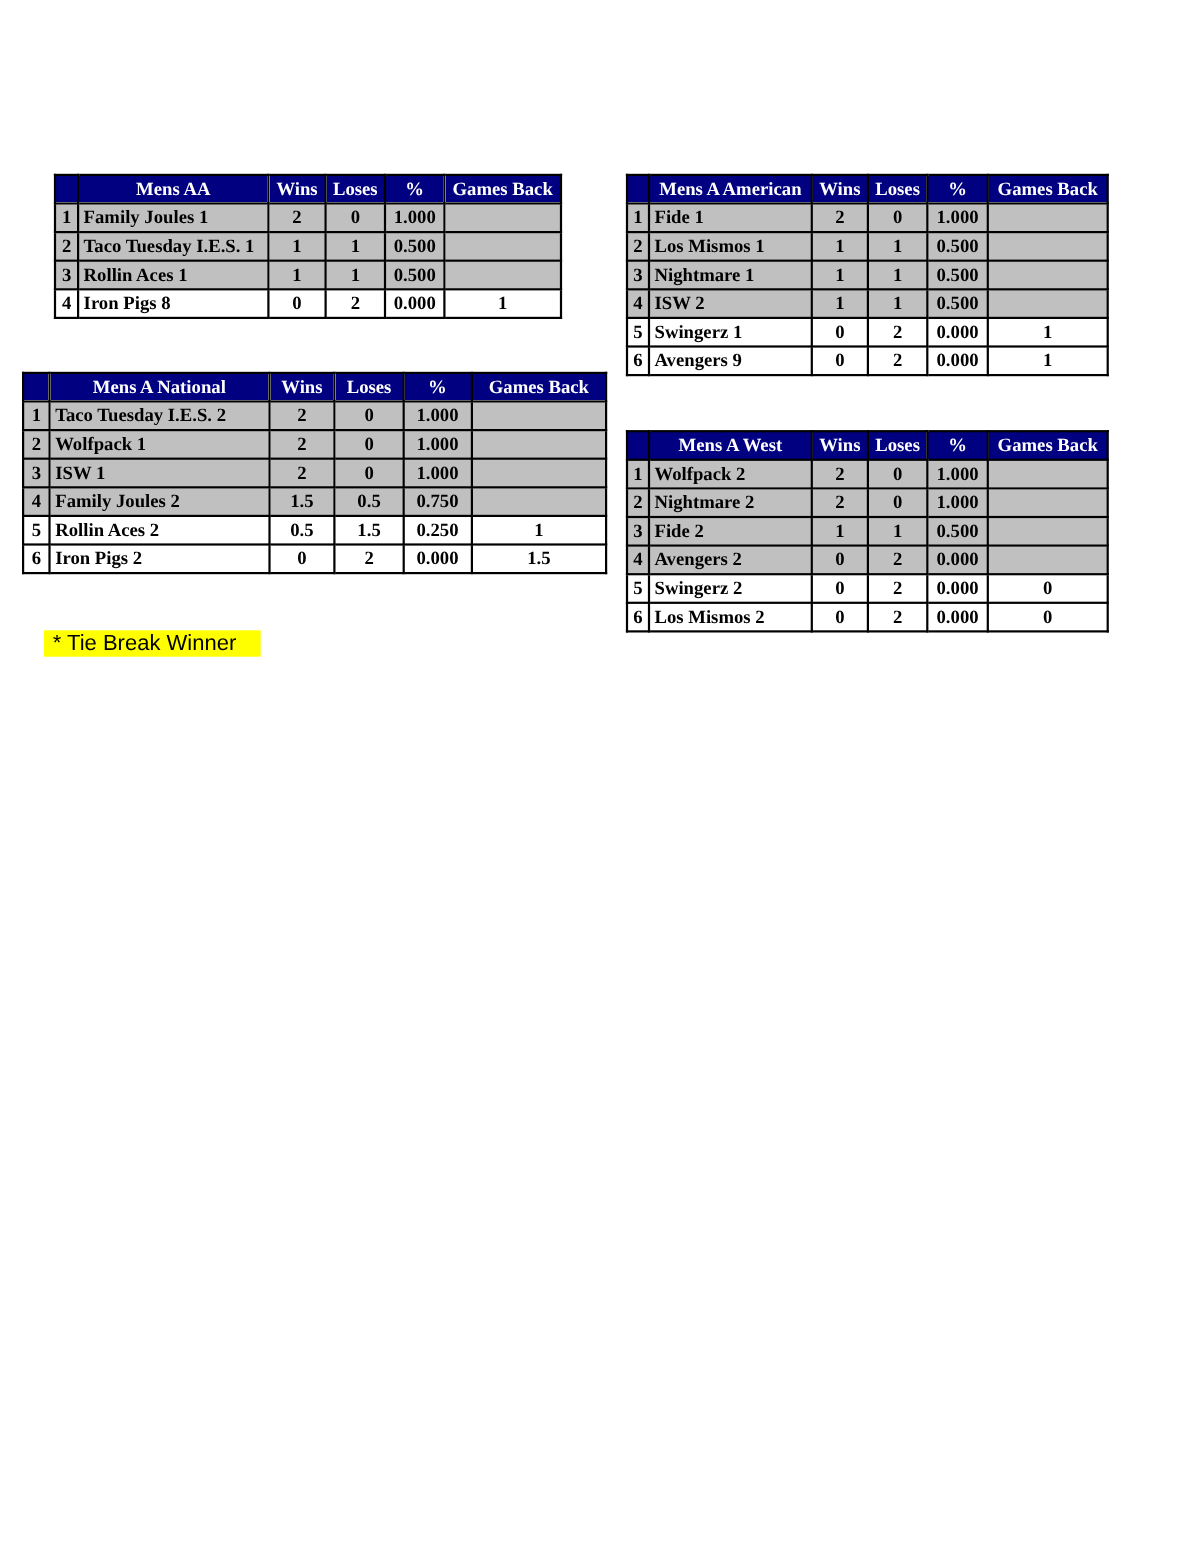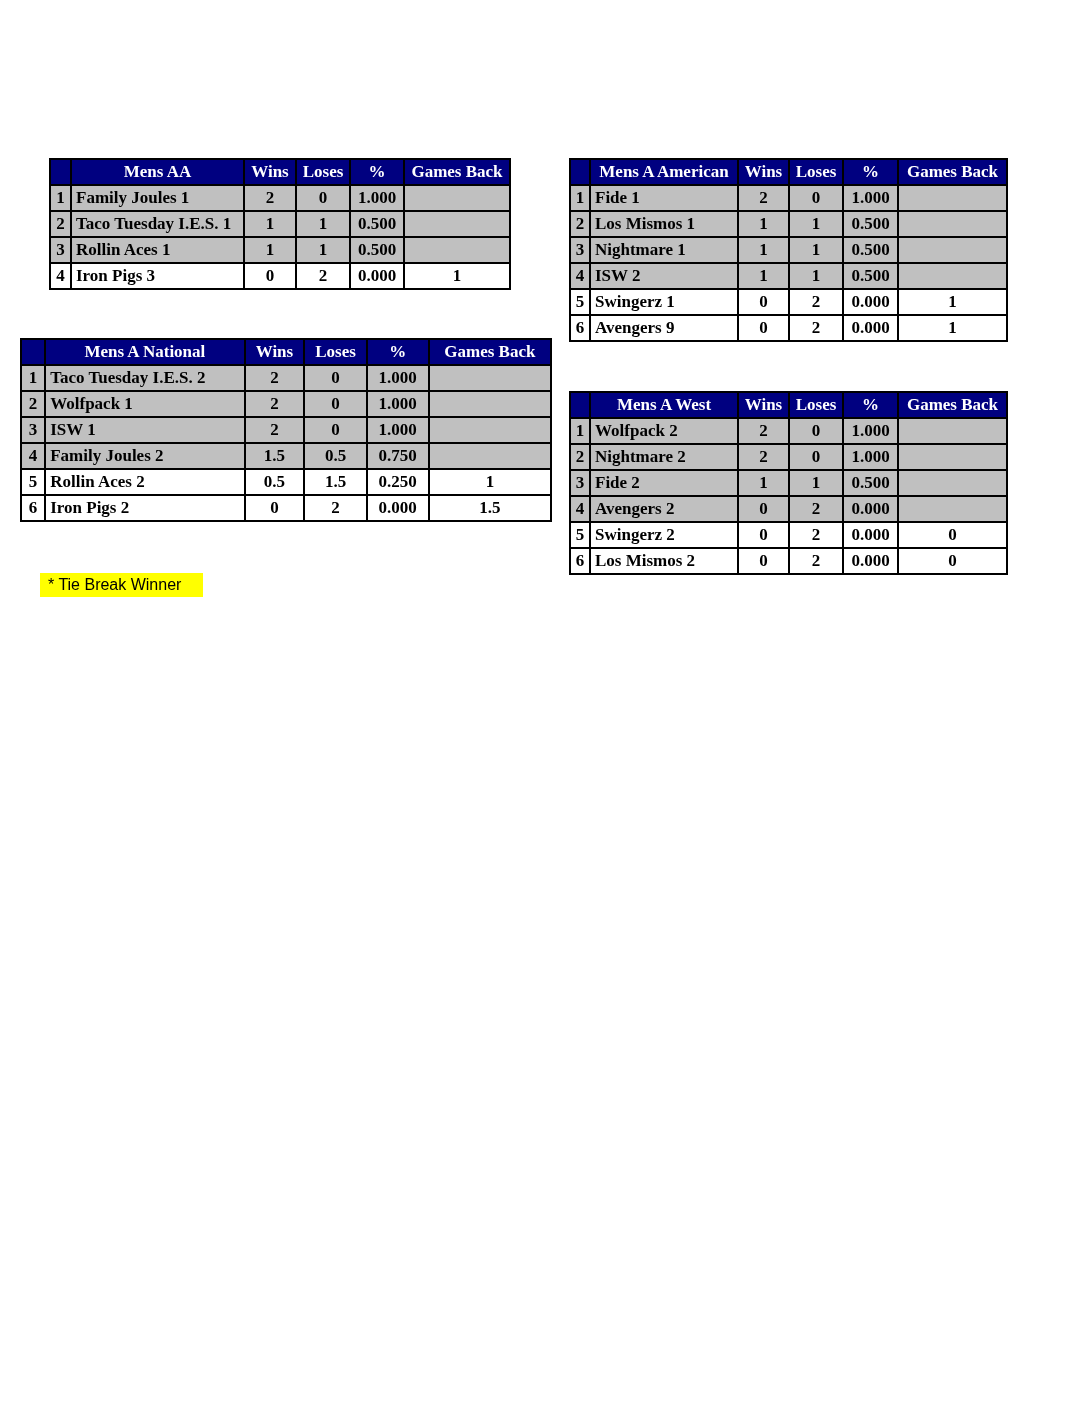--- a/index.html
+++ b/index.html
@@ -66,21 +66,21 @@
   .tbl-left  col.c-lose { width: 54px; }  .tbl-right col.c-lose { width: 54px; }
   .tbl-left  col.c-pct  { width: 54px; }  .tbl-right col.c-pct  { width: 55px; }
   .tbl-left  col.c-gb   { width: 106px; } .tbl-right col.c-gb   { width: 109px; }
 
   #note {
     position: absolute;
     left: 40px; top: 573px;
     background: #FFFF00;
     color: #000000;
     font-family: "Liberation Sans", sans-serif;
-    font-size: 16px;
+    font-size: 20px;
     line-height: 18px;
     padding: 3px 22px 3px 8px;
     white-space: nowrap;
     text-align: center;
   }
 </style>
 </head>
 <body>
 
 <div id="page">
@@ -126,21 +126,21 @@
           <tr class="shaded">
             <td>3</td>
             <td class="team">Rollin Aces 1</td>
             <td>1</td>
             <td>1</td>
             <td>0.500</td>
             <td></td>
           </tr>
           <tr>
             <td>4</td>
-            <td class="team">Iron Pigs 3</td>
+            <td class="team">Iron Pigs 8</td>
             <td>0</td>
             <td>2</td>
             <td>0.000</td>
             <td>1</td>
           </tr>
         </tbody>
     </table>
   </div>
 
   <div id="t1" class="tblwrap">

